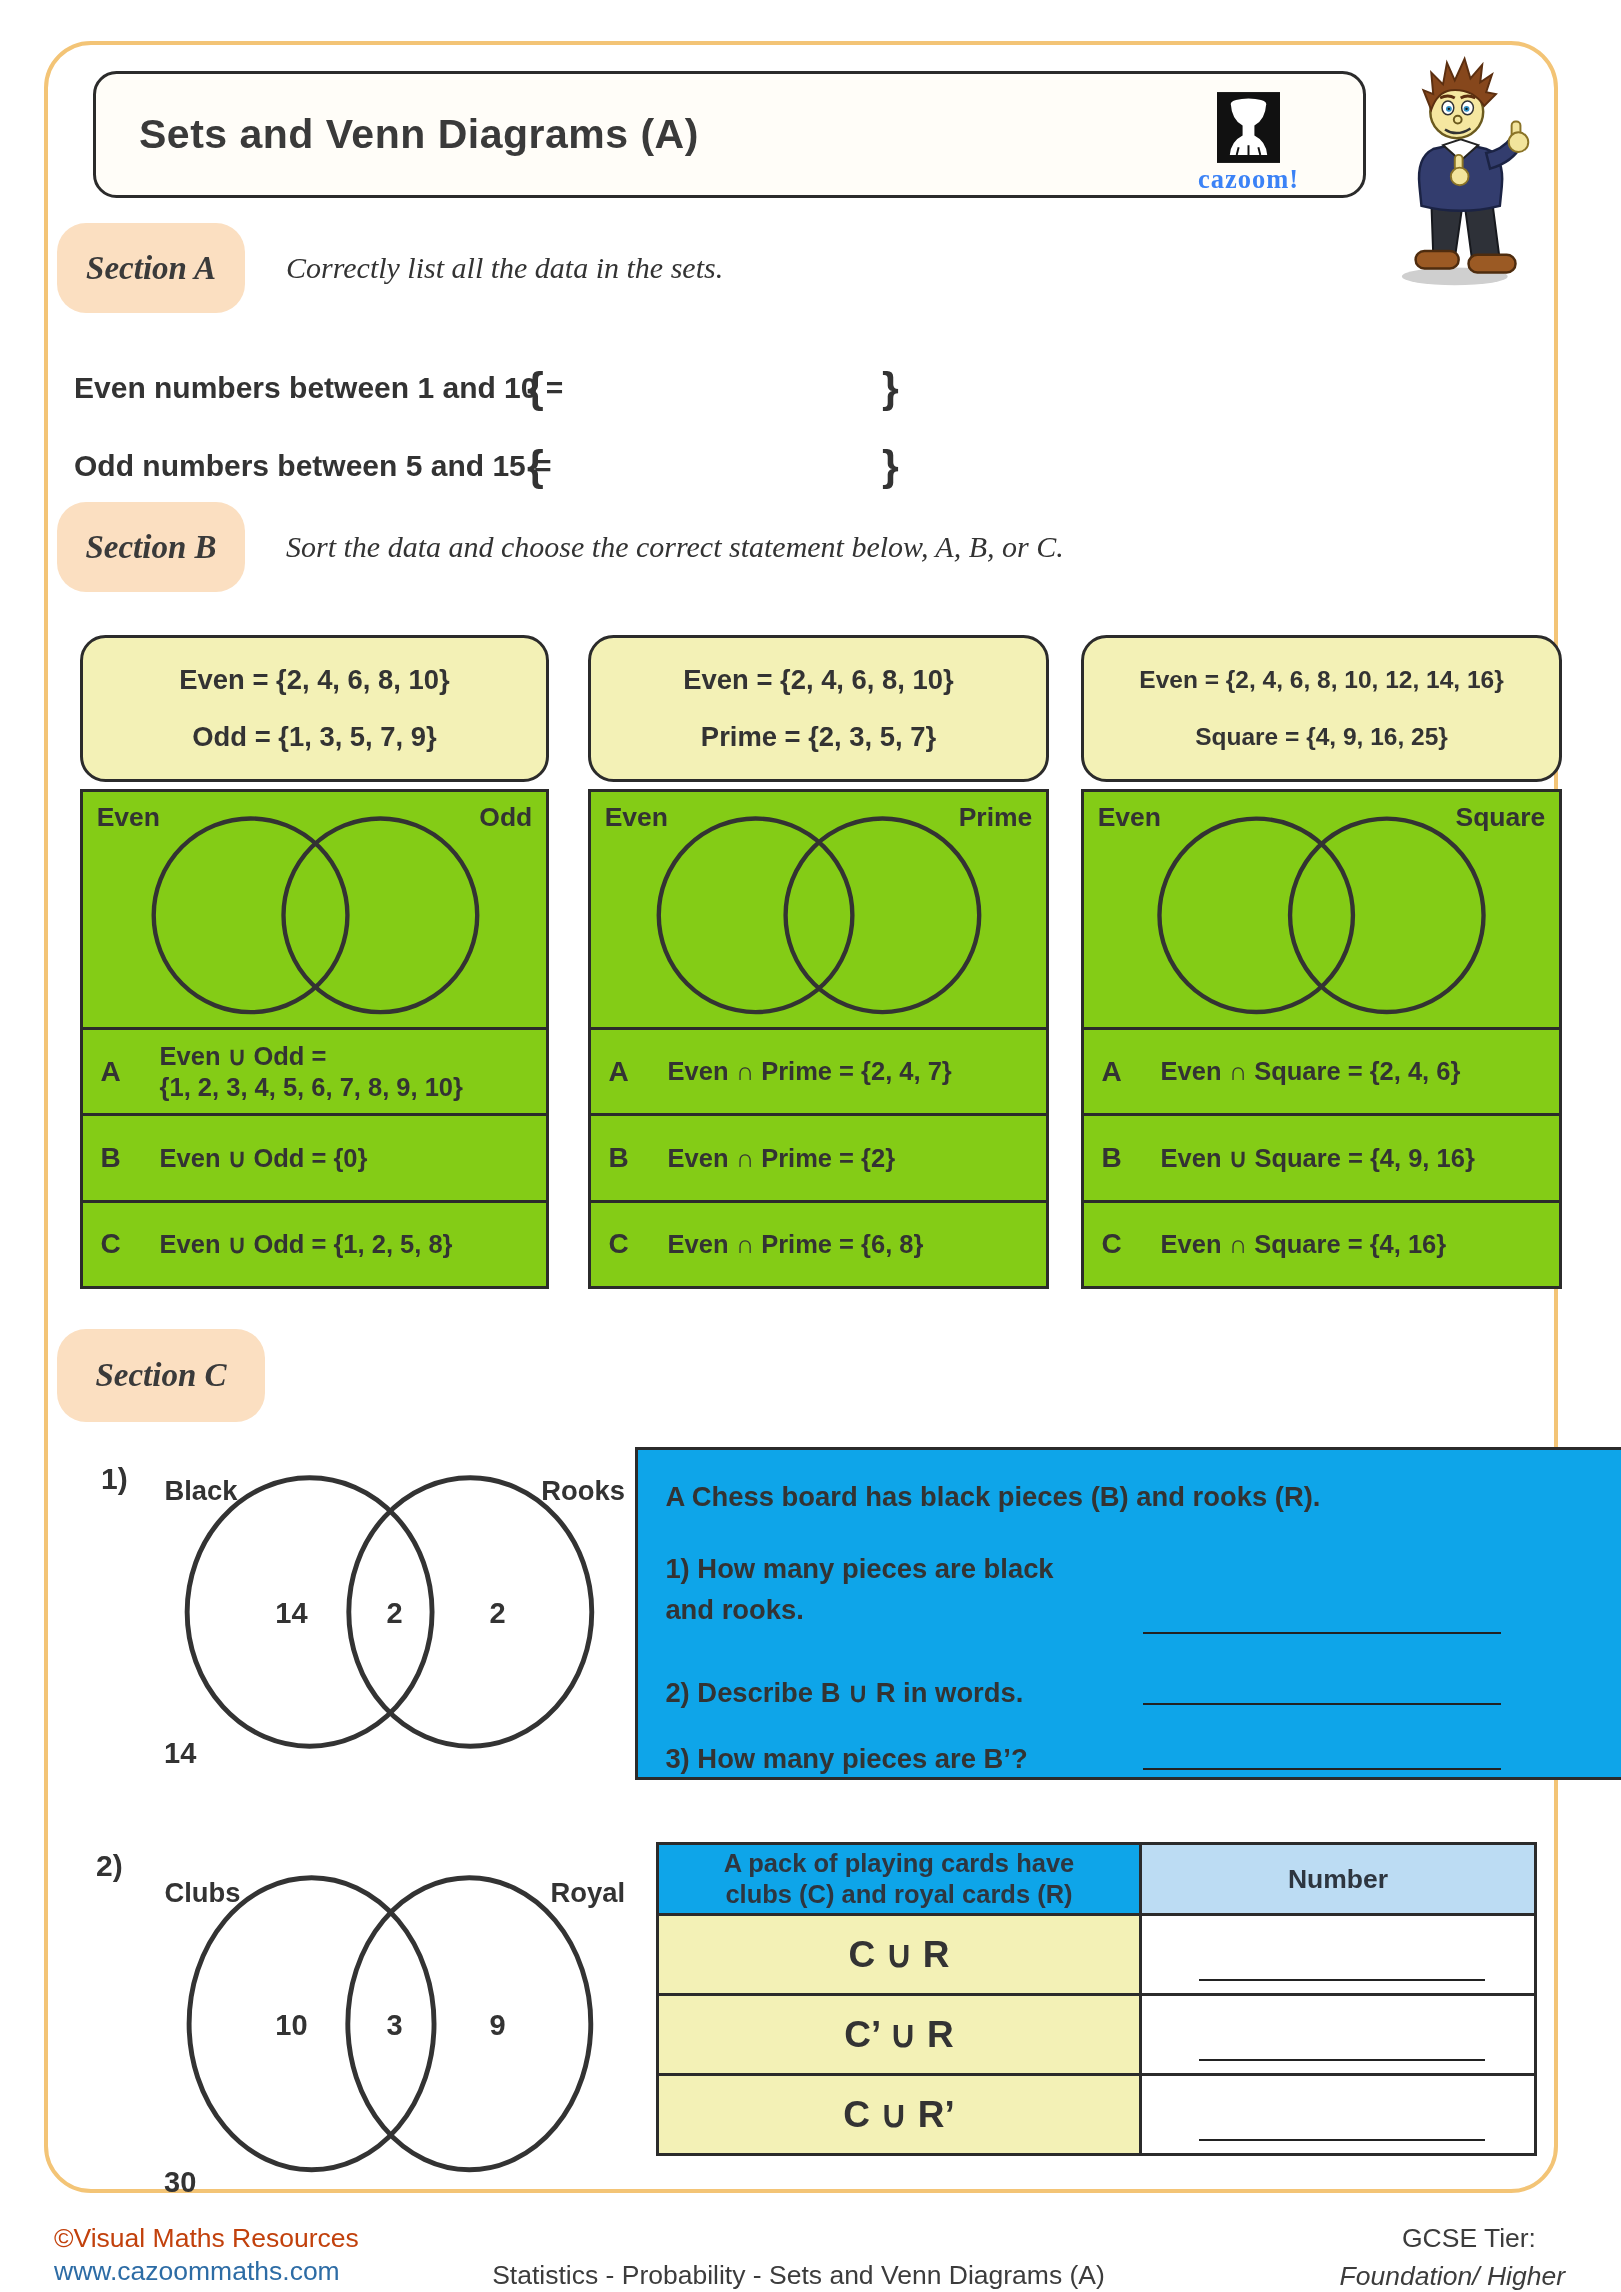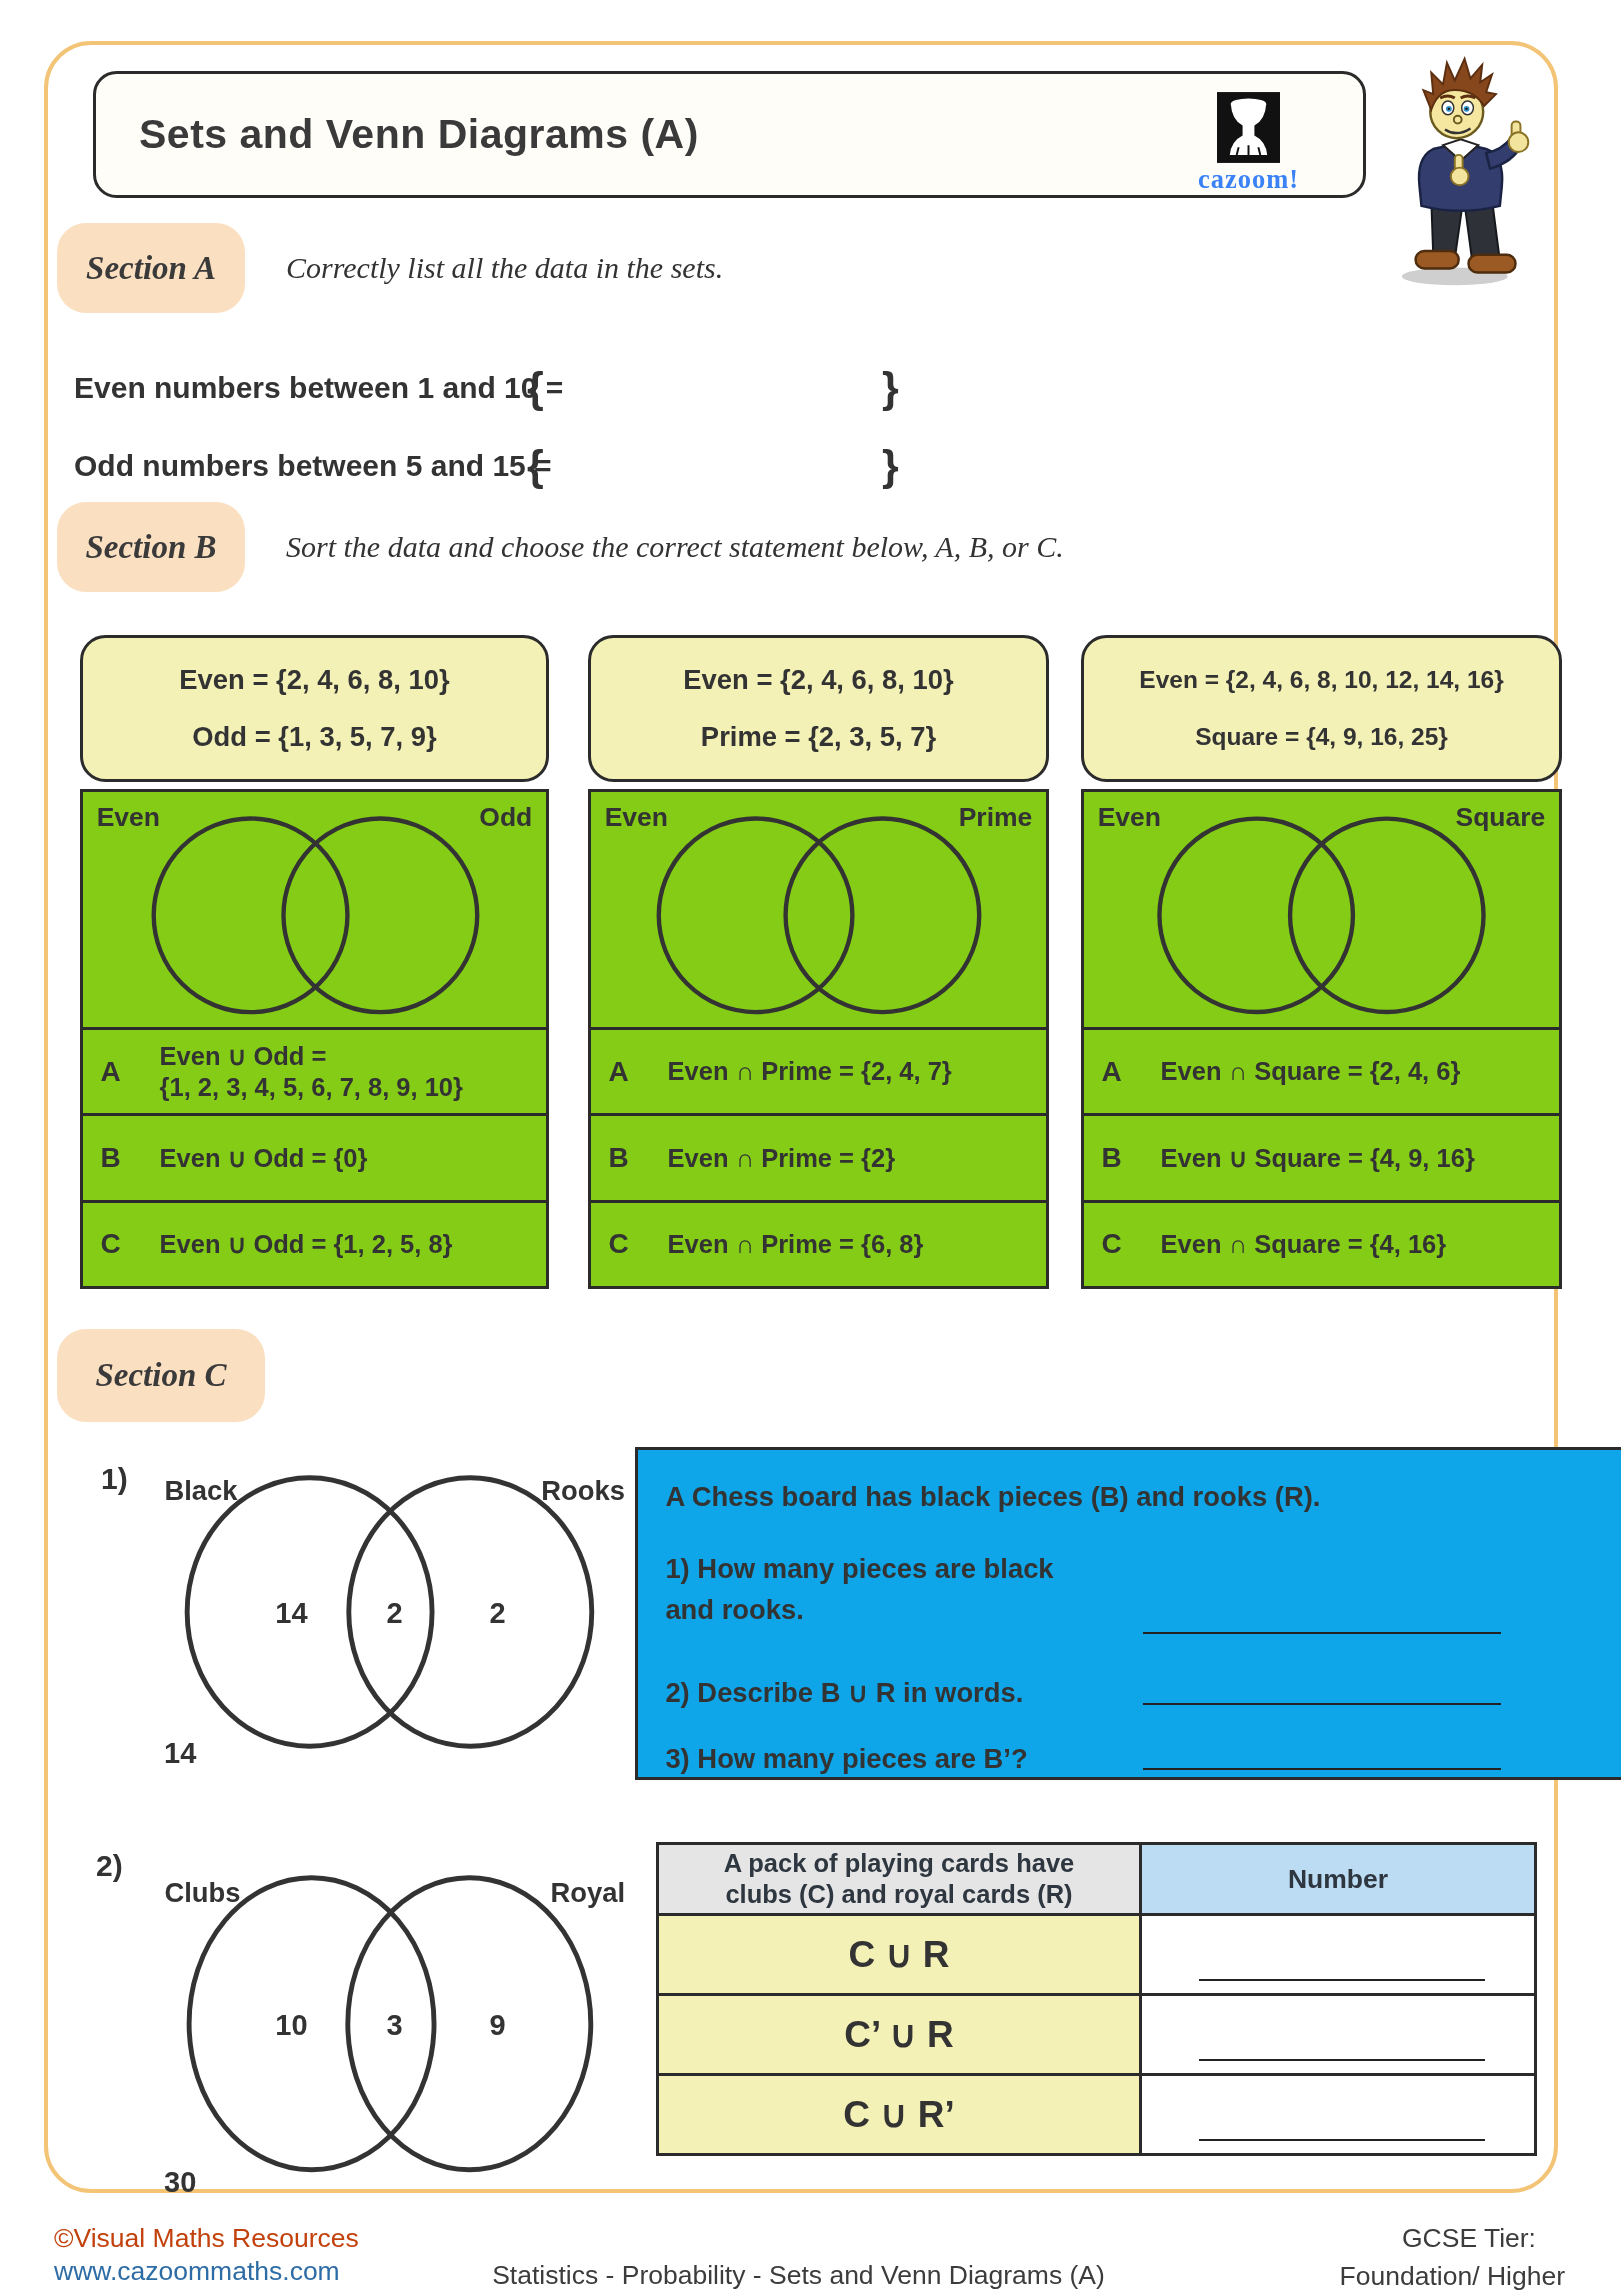--- a/index.html
+++ b/index.html
@@ -77,40 +77,40 @@
             border:3.9px solid #2b2b2b;box-sizing:border-box;}
   .cb-text{position:absolute;left:27.4px;font-weight:bold;font-size:27.4px;color:#333;line-height:1.5;}
   #cb-intro{top:25.5px;} #cb-q1{top:98px;width:402px;} #cb-q2{top:222px;} #cb-q3{top:288px;}
   .cb-line{position:absolute;left:505px;width:358px;height:0;border-bottom:2.9px solid #222;}
   #cbl1{top:182px;} #cbl2{top:253px;} #cbl3{top:318px;}
 
   
   #cardtable{position:absolute;left:656px;top:1842px;width:881px;height:314px;border:3.9px solid #2b2b2b;
              box-sizing:border-box;display:flex;flex-direction:column;background:#fff;}
   .t-header{flex:0 0 68px;display:flex;border-bottom:3.9px solid #2b2b2b;}
-  .t-header-left{width:483px;box-sizing:border-box;border-right:3.9px solid #2b2b2b;background:#e5e5e5;
+  .t-header-left{width:483px;box-sizing:border-box;border-right:3.9px solid #2b2b2b;background:#0ea5e9;
                  display:flex;align-items:center;justify-content:center;text-align:center;
                  font-weight:bold;font-size:25.5px;line-height:1.2;padding:0 39px;color:#2e3640;}
   .t-header-right{flex:1;background:#bcdcf3;display:flex;align-items:center;justify-content:center;
                   font-weight:bold;font-size:26.5px;color:#2e3640;}
   .t-row{flex:1;display:flex;}
   .t-row + .t-row{border-top:3.9px solid #2b2b2b;}
   .t-row-left{width:483px;box-sizing:border-box;border-right:3.9px solid #2b2b2b;background:#f3f1b6;
               display:flex;align-items:center;justify-content:center;font-weight:bold;font-size:37px;}
   .t-row-right{flex:1;position:relative;background:#fff;}
   .t-ans{position:absolute;left:57px;width:286px;bottom:11.8px;height:0;border-bottom:2.9px solid #222;}
 
   
   .f-copy{position:absolute;left:54px;top:2223px;font-size:26.5px;color:#c2410c;}
   .f-link{position:absolute;left:54px;top:2256px;font-size:26.5px;color:#2d6ca5;border-bottom:2.9px solid #2a5d8f;
           padding-bottom:15px;cursor:pointer;}
   .f-center{position:absolute;left:333px;top:2260px;width:931px;text-align:center;font-size:26.5px;color:#3c3c3c;}
   .f-tier{position:absolute;left:1264px;top:2223px;width:301px;text-align:right;font-size:26.5px;color:#3c3c3c;}
   .f-tier .t1{display:block;margin-right:29px;}
-  .f-tier .t2{display:block;margin-top:6.9px;}
+  .f-tier .t2{display:block;margin-top:6.9px;font-style:italic;}
 </style>
 </head>
 <body>
 
 <div class="page">
   <div class="frame"></div>
 
   <div class="title-box">
     <div class="title">Sets and Venn Diagrams (A)</div>
     <div class="logo">

